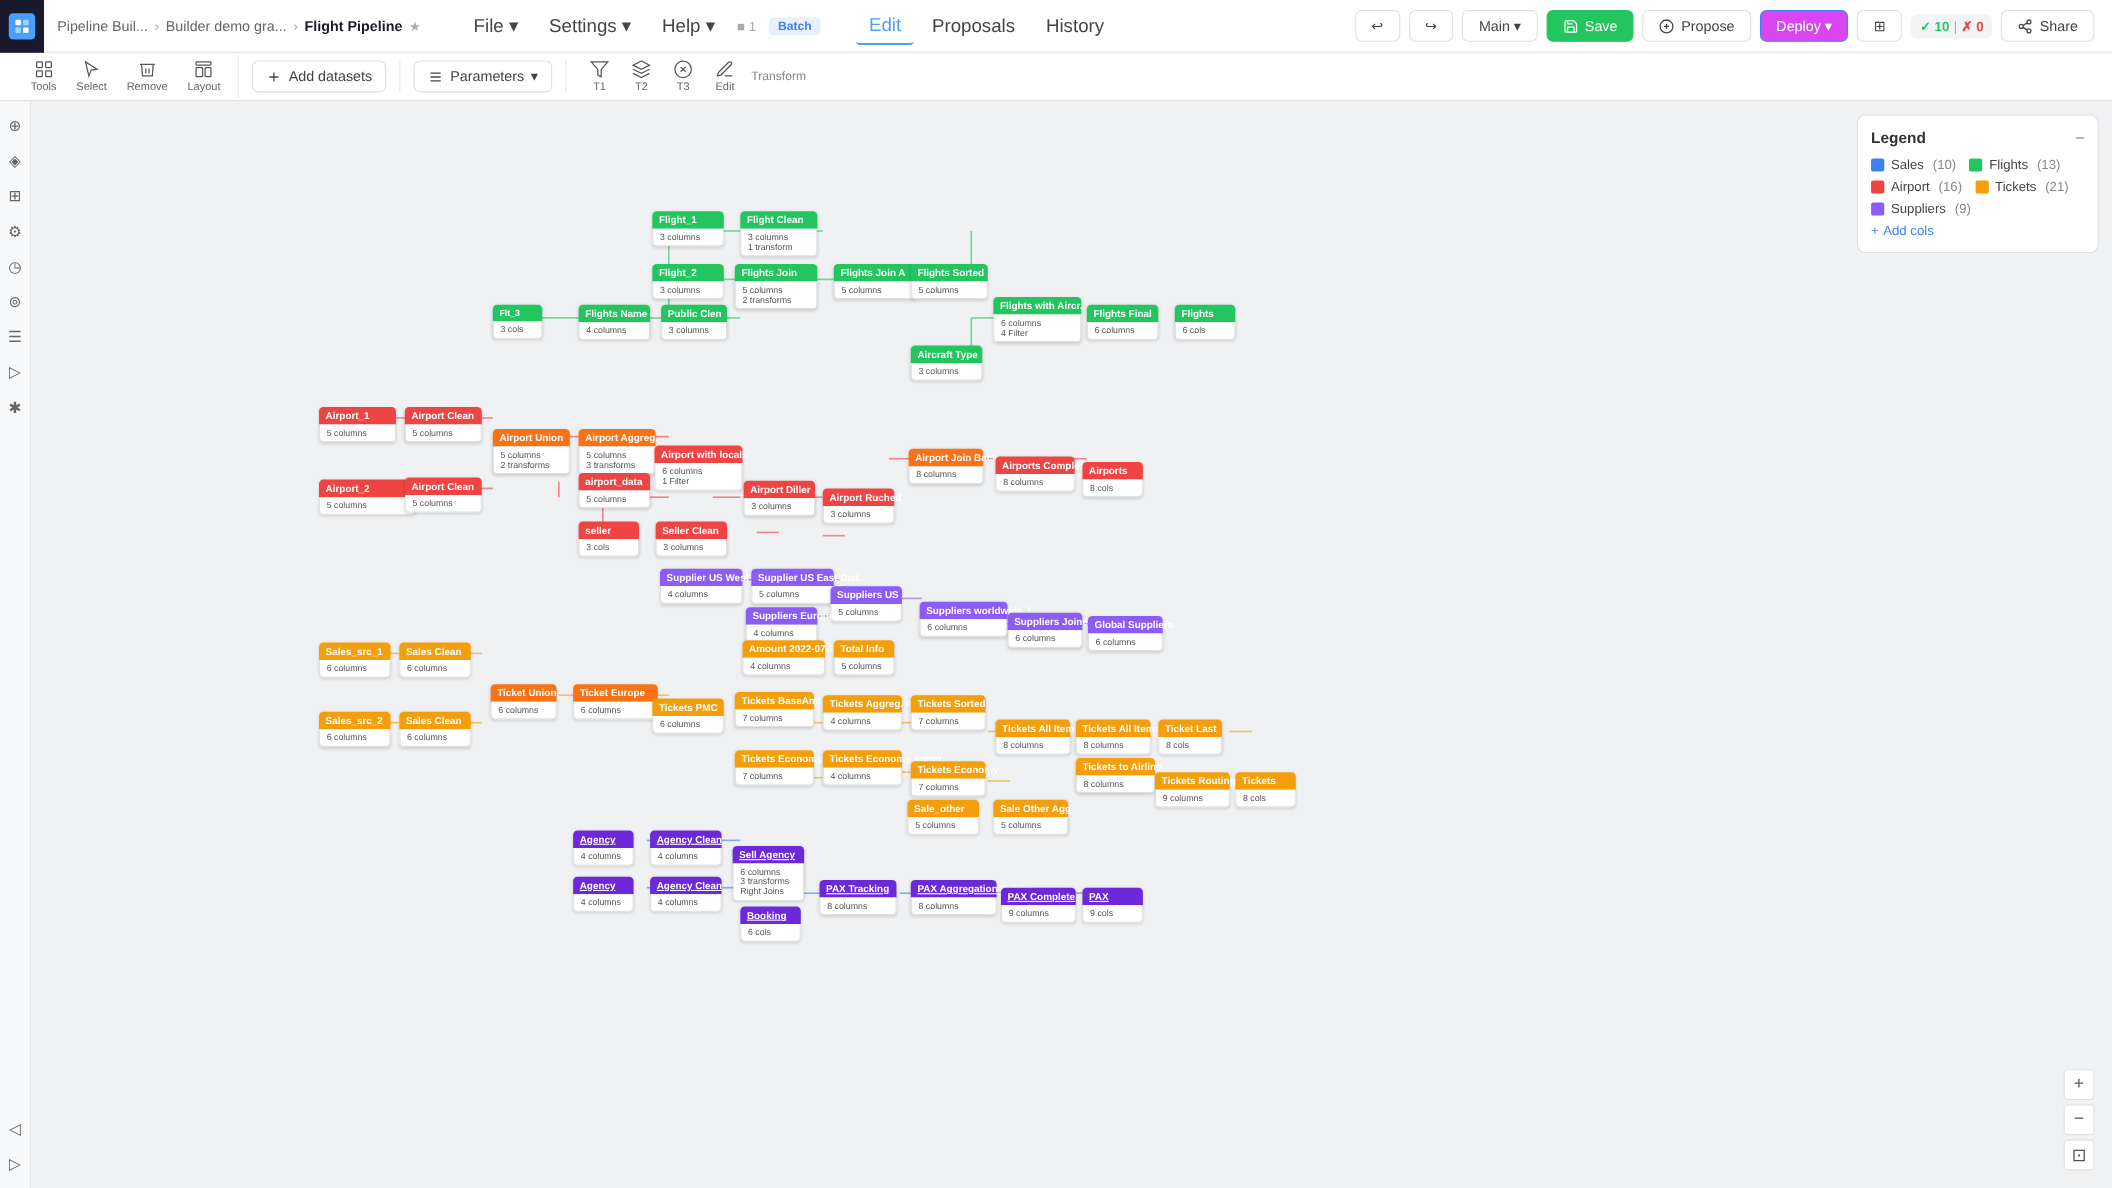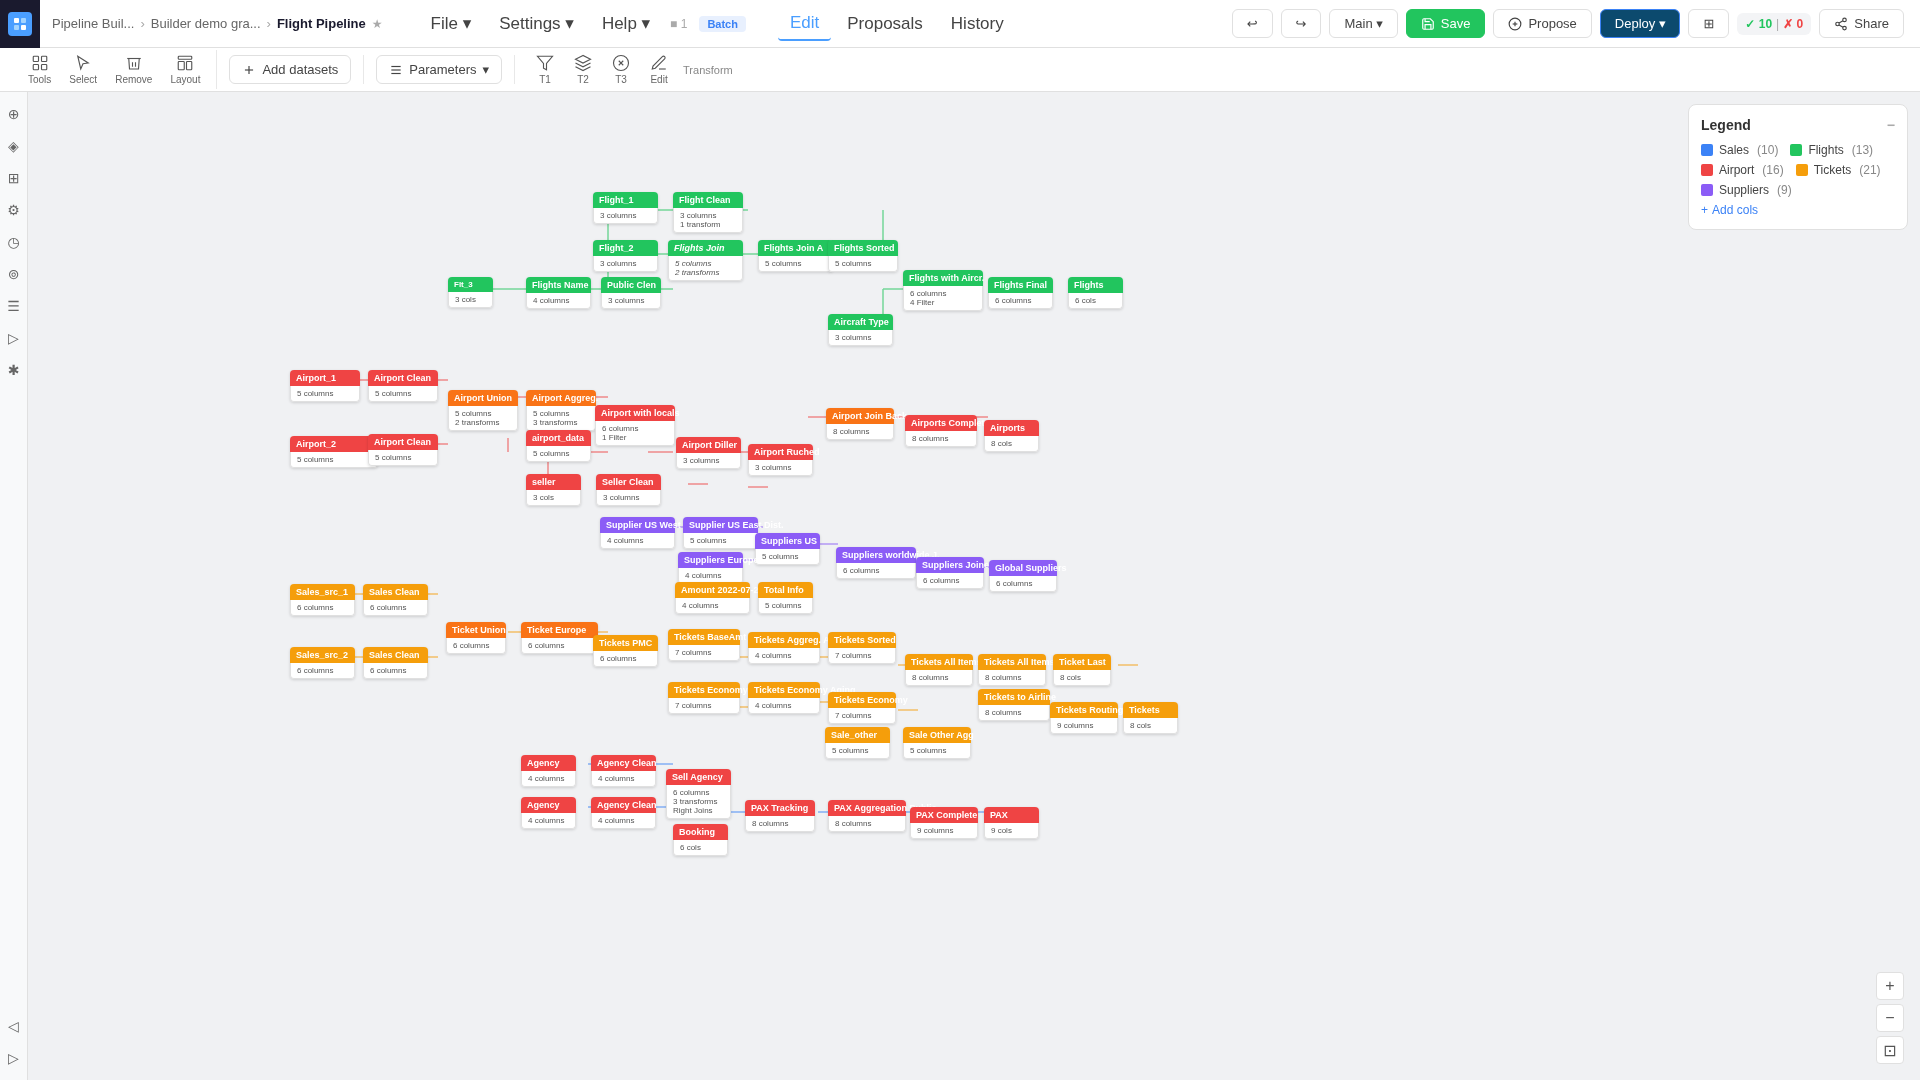--- a/index.html
+++ b/index.html
@@ -35,21 +35,21 @@
     .topbar-right {
       margin-left: auto; display: flex; align-items: center; gap: 8px; padding-right: 16px;
     }
     .btn {
       display: flex; align-items: center; gap: 6px; padding: 6px 14px;
       border-radius: 6px; font-size: 13px; cursor: pointer; border: 1px solid transparent;
     }
     .btn-ghost { background: #fff; border-color: #e0e0e0; color: #444; }
     .btn-green { background: #22c55e; color: #fff; border-color: #22c55e; }
     .btn-outline { background: #fff; border-color: #e0e0e0; color: #444; }
-    .btn-blue { background: #0c4a6e; color: #fff; border-color: #3b82f6; }
+    .btn-blue { background: #d946ef; color: #fff; border-color: #3b82f6; }
     .badge-bar {
       display: flex; align-items: center; gap: 4px; padding: 4px 8px;
       background: #f3f4f6; border-radius: 6px; font-size: 12px;
     }
     .badge-green { color: #22c55e; font-weight: 600; }
     .badge-red { color: #ef4444; font-weight: 600; }
 
     
     .toolbar {
       position: absolute; top: 48px; left: 0; right: 0; height: 44px;
@@ -149,21 +149,21 @@
     .node-body {
       background: #fff;
       padding: 3px 6px;
       border-radius: 0 0 4px 4px;
       font-size: 8px;
       color: #555;
     }
 
     .node-green .node-header { background: #22c55e; }
     .node-red .node-header { background: #ef4444; }
-    .node-blue .node-header { background: #ef4444; }
+    .node-blue .node-header { background: #6d28d9; text-decoration: underline; }
     .node-purple .node-header { background: #8b5cf6; }
     .node-yellow .node-header { background: #f59e0b; }
 
     .node-body { border: 1px solid #e0e0e0; border-top: none; }
 
     
     .connections {
       position: absolute; top: 0; left: 0; width: 100%; height: 100%;
       pointer-events: none;
     }
@@ -447,21 +447,21 @@
   </div>
   <div class="node node-green" style="left:645px;top:100px;width:70px;">
     <div class="node-header">Flight Clean</div>
     <div class="node-body">3 columns<br>1 transform</div>
   </div>
 
   <div class="node node-green" style="left:565px;top:148px;width:65px;">
     <div class="node-header">Flight_2</div>
     <div class="node-body">3 columns</div>
   </div>
-  <div class="node node-green" style="left:640px;top:148px;width:75px;font-style:italic;">
+  <div class="node node-green" style="left:640px;top:148px;width:75px;">
     <div class="node-header">Flights Join</div>
     <div class="node-body">5 columns<br>2 transforms</div>
   </div>
   <div class="node node-green" style="left:730px;top:148px;width:75px;">
     <div class="node-header">Flights Join A</div>
     <div class="node-body">5 columns</div>
   </div>
   <div class="node node-green" style="left:800px;top:148px;width:70px;">
     <div class="node-header">Flights Sorted</div>
     <div class="node-body">5 columns</div>

